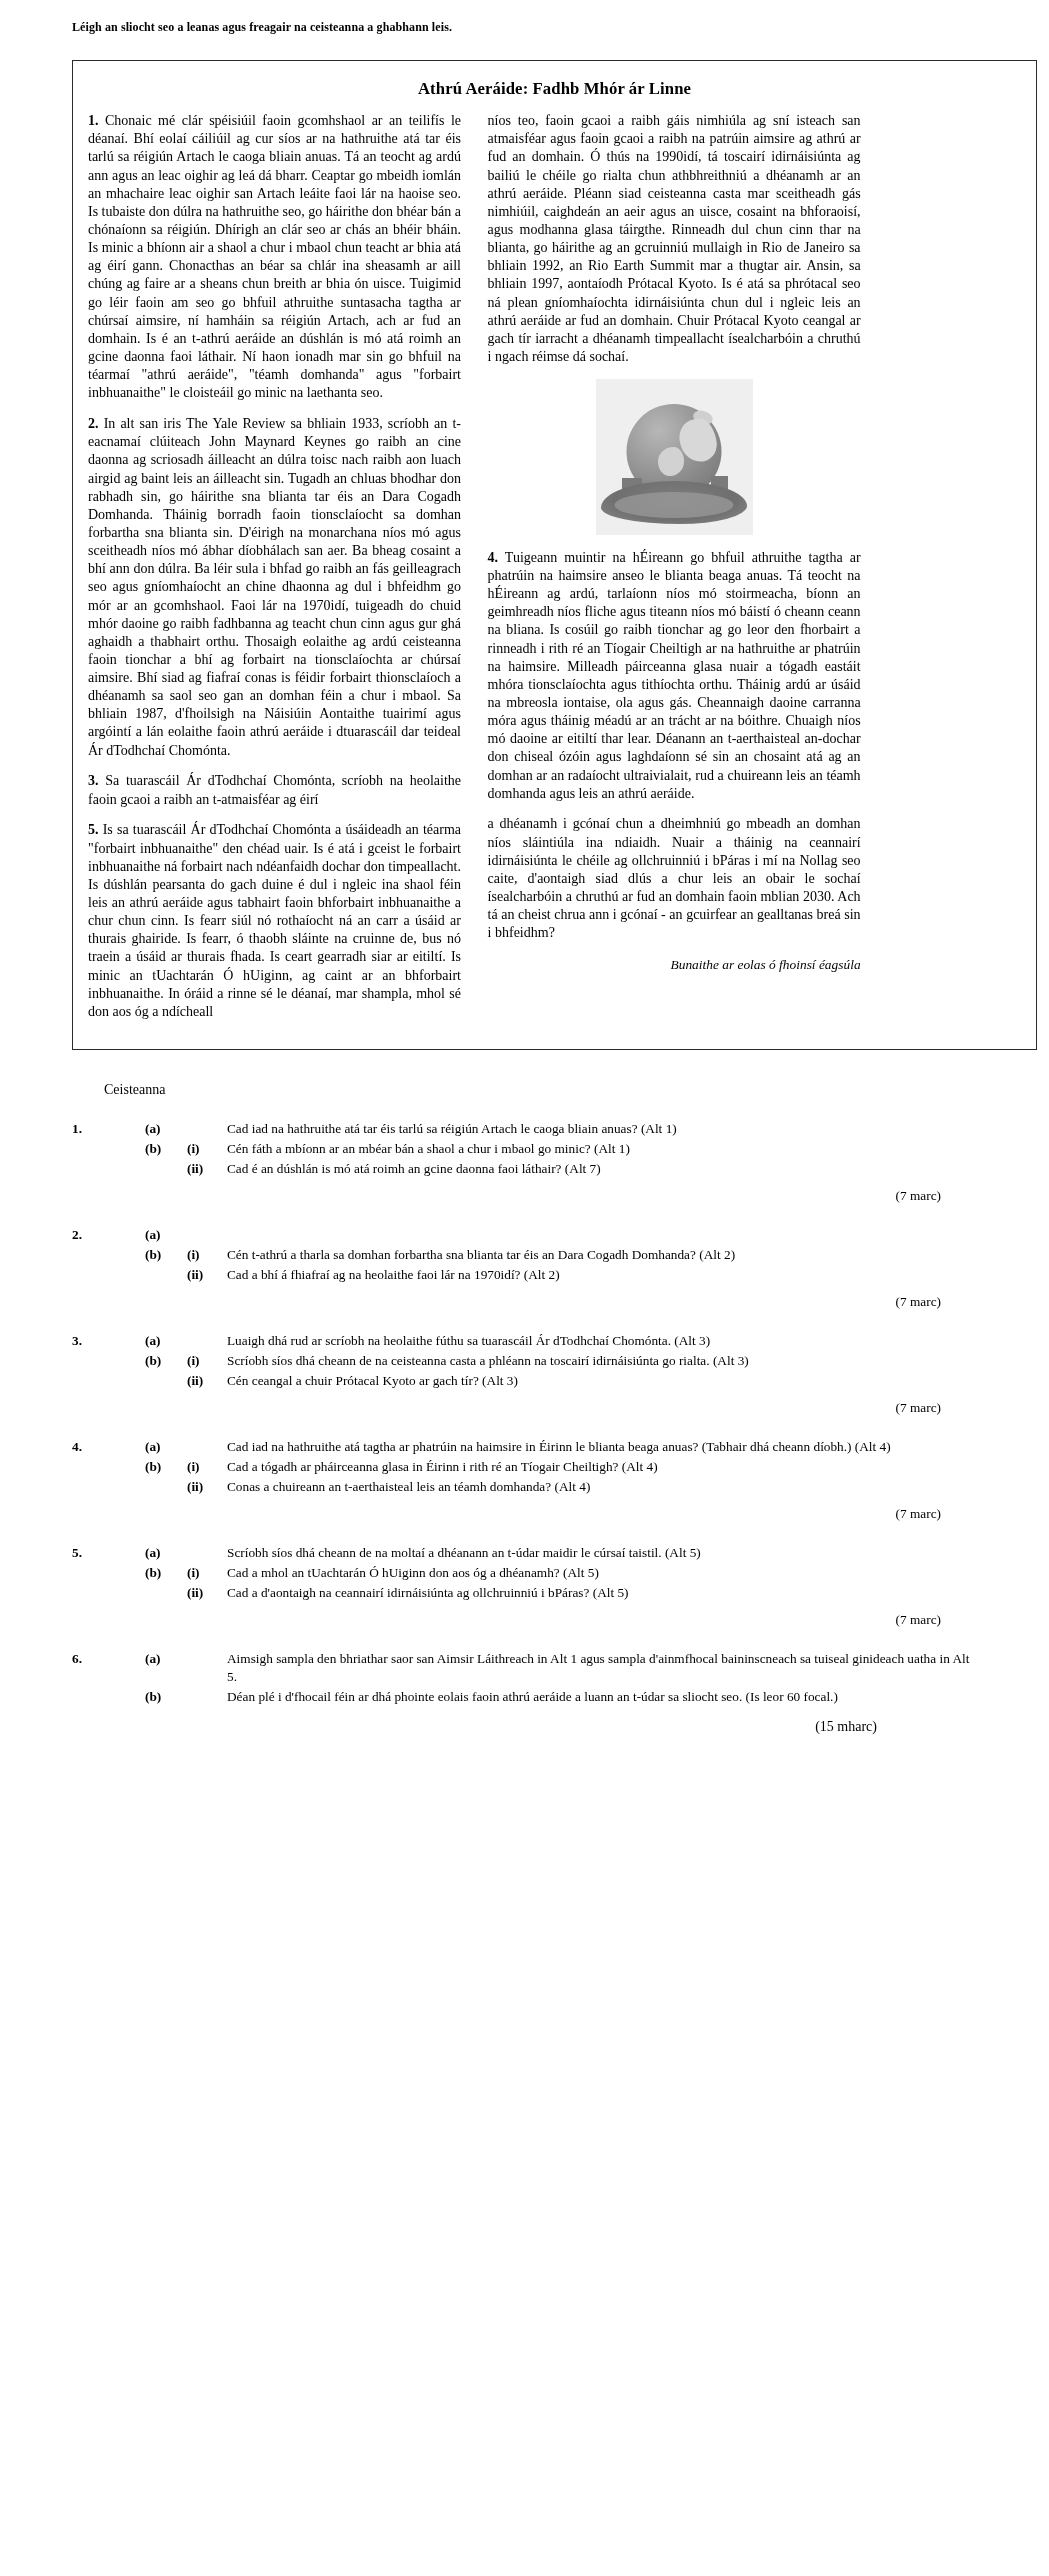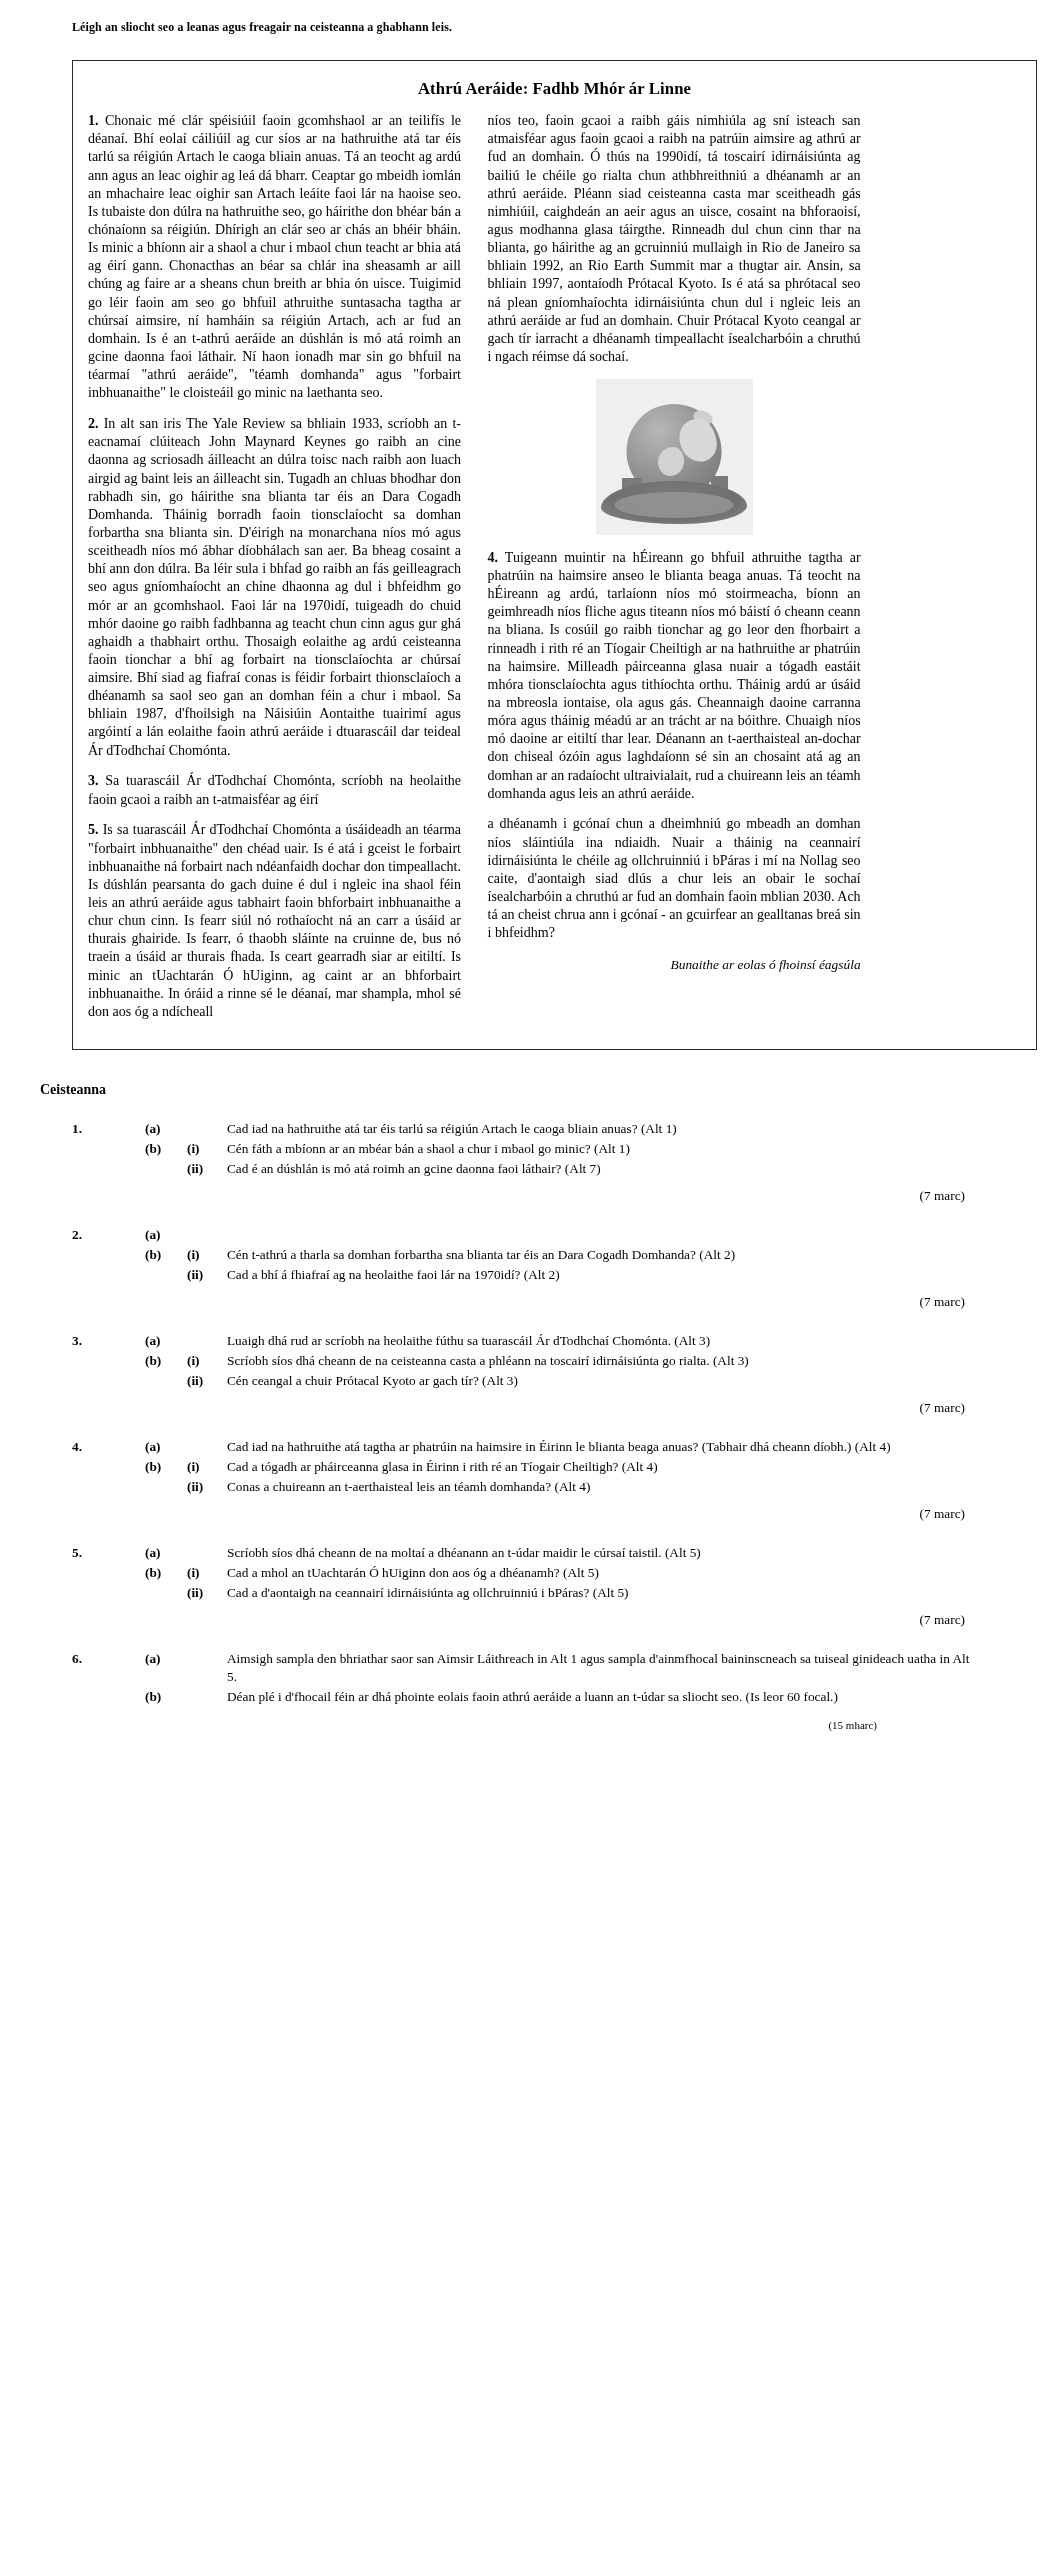--- a/index.html
+++ b/index.html
@@ -144,48 +144,48 @@
     position: absolute;
     background: #7a7a7a;
     border-radius: 0 0 50% 50%;
   }
   .globe-frame .drip1 { left: 26.6px; top: 99px; width: 19.6px; height: 23px; }
   .globe-frame .drip2 { left: 115px; top: 97px; width: 17.3px; height: 25.4px; }
 
   
   .q-head {
     font-size: 14px;
-    font-weight: bold;
-    margin: 32px 0 0 40px;
+    font-weight: normal;
+    margin: 32px 0 0 104px;
   }
   .q-block { margin: 22px 0 0 0; }
   .q-row {
     display: flex;
     align-items: flex-start;
     font-size: 13.3px;
     line-height: 1.36;
   }
   .q-row + .q-row { margin-top: 2.3px; }
   .q-gap { margin-top: 15px; }
   .c-num  { width: 73px; flex: 0 0 73px; text-align: left; padding-left: 72px; box-sizing: content-box; font-weight: bold; }
   .c-num.blank { visibility: hidden; }
   .c-alpha { width: 42px; flex: 0 0 42px; font-weight: bold; }
   .c-alpha.blank { visibility: hidden; }
   .c-rom  { width: 40px; flex: 0 0 40px; font-weight: bold; }
   .c-rom.blank { visibility: hidden; }
   .c-text { flex: 1 1 auto; padding-right: 69px; }
   .marks {
     text-align: right;
     font-size: 13.3px;
-    padding-right: 85px;
+    padding-right: 109px;
     margin-top: 9.2px;
   }
   .marks-final {
     text-align: right;
-    font-size: 11px;
+    font-size: 14px;
     padding-right: 173px;
     margin-top: 12.7px;
   }
 </style>
 </head>
 <body>
 
 <div class="page">
 
   <div class="instruction">Léigh an sliocht seo a leanas agus freagair na ceisteanna a ghabhann leis.</div>

